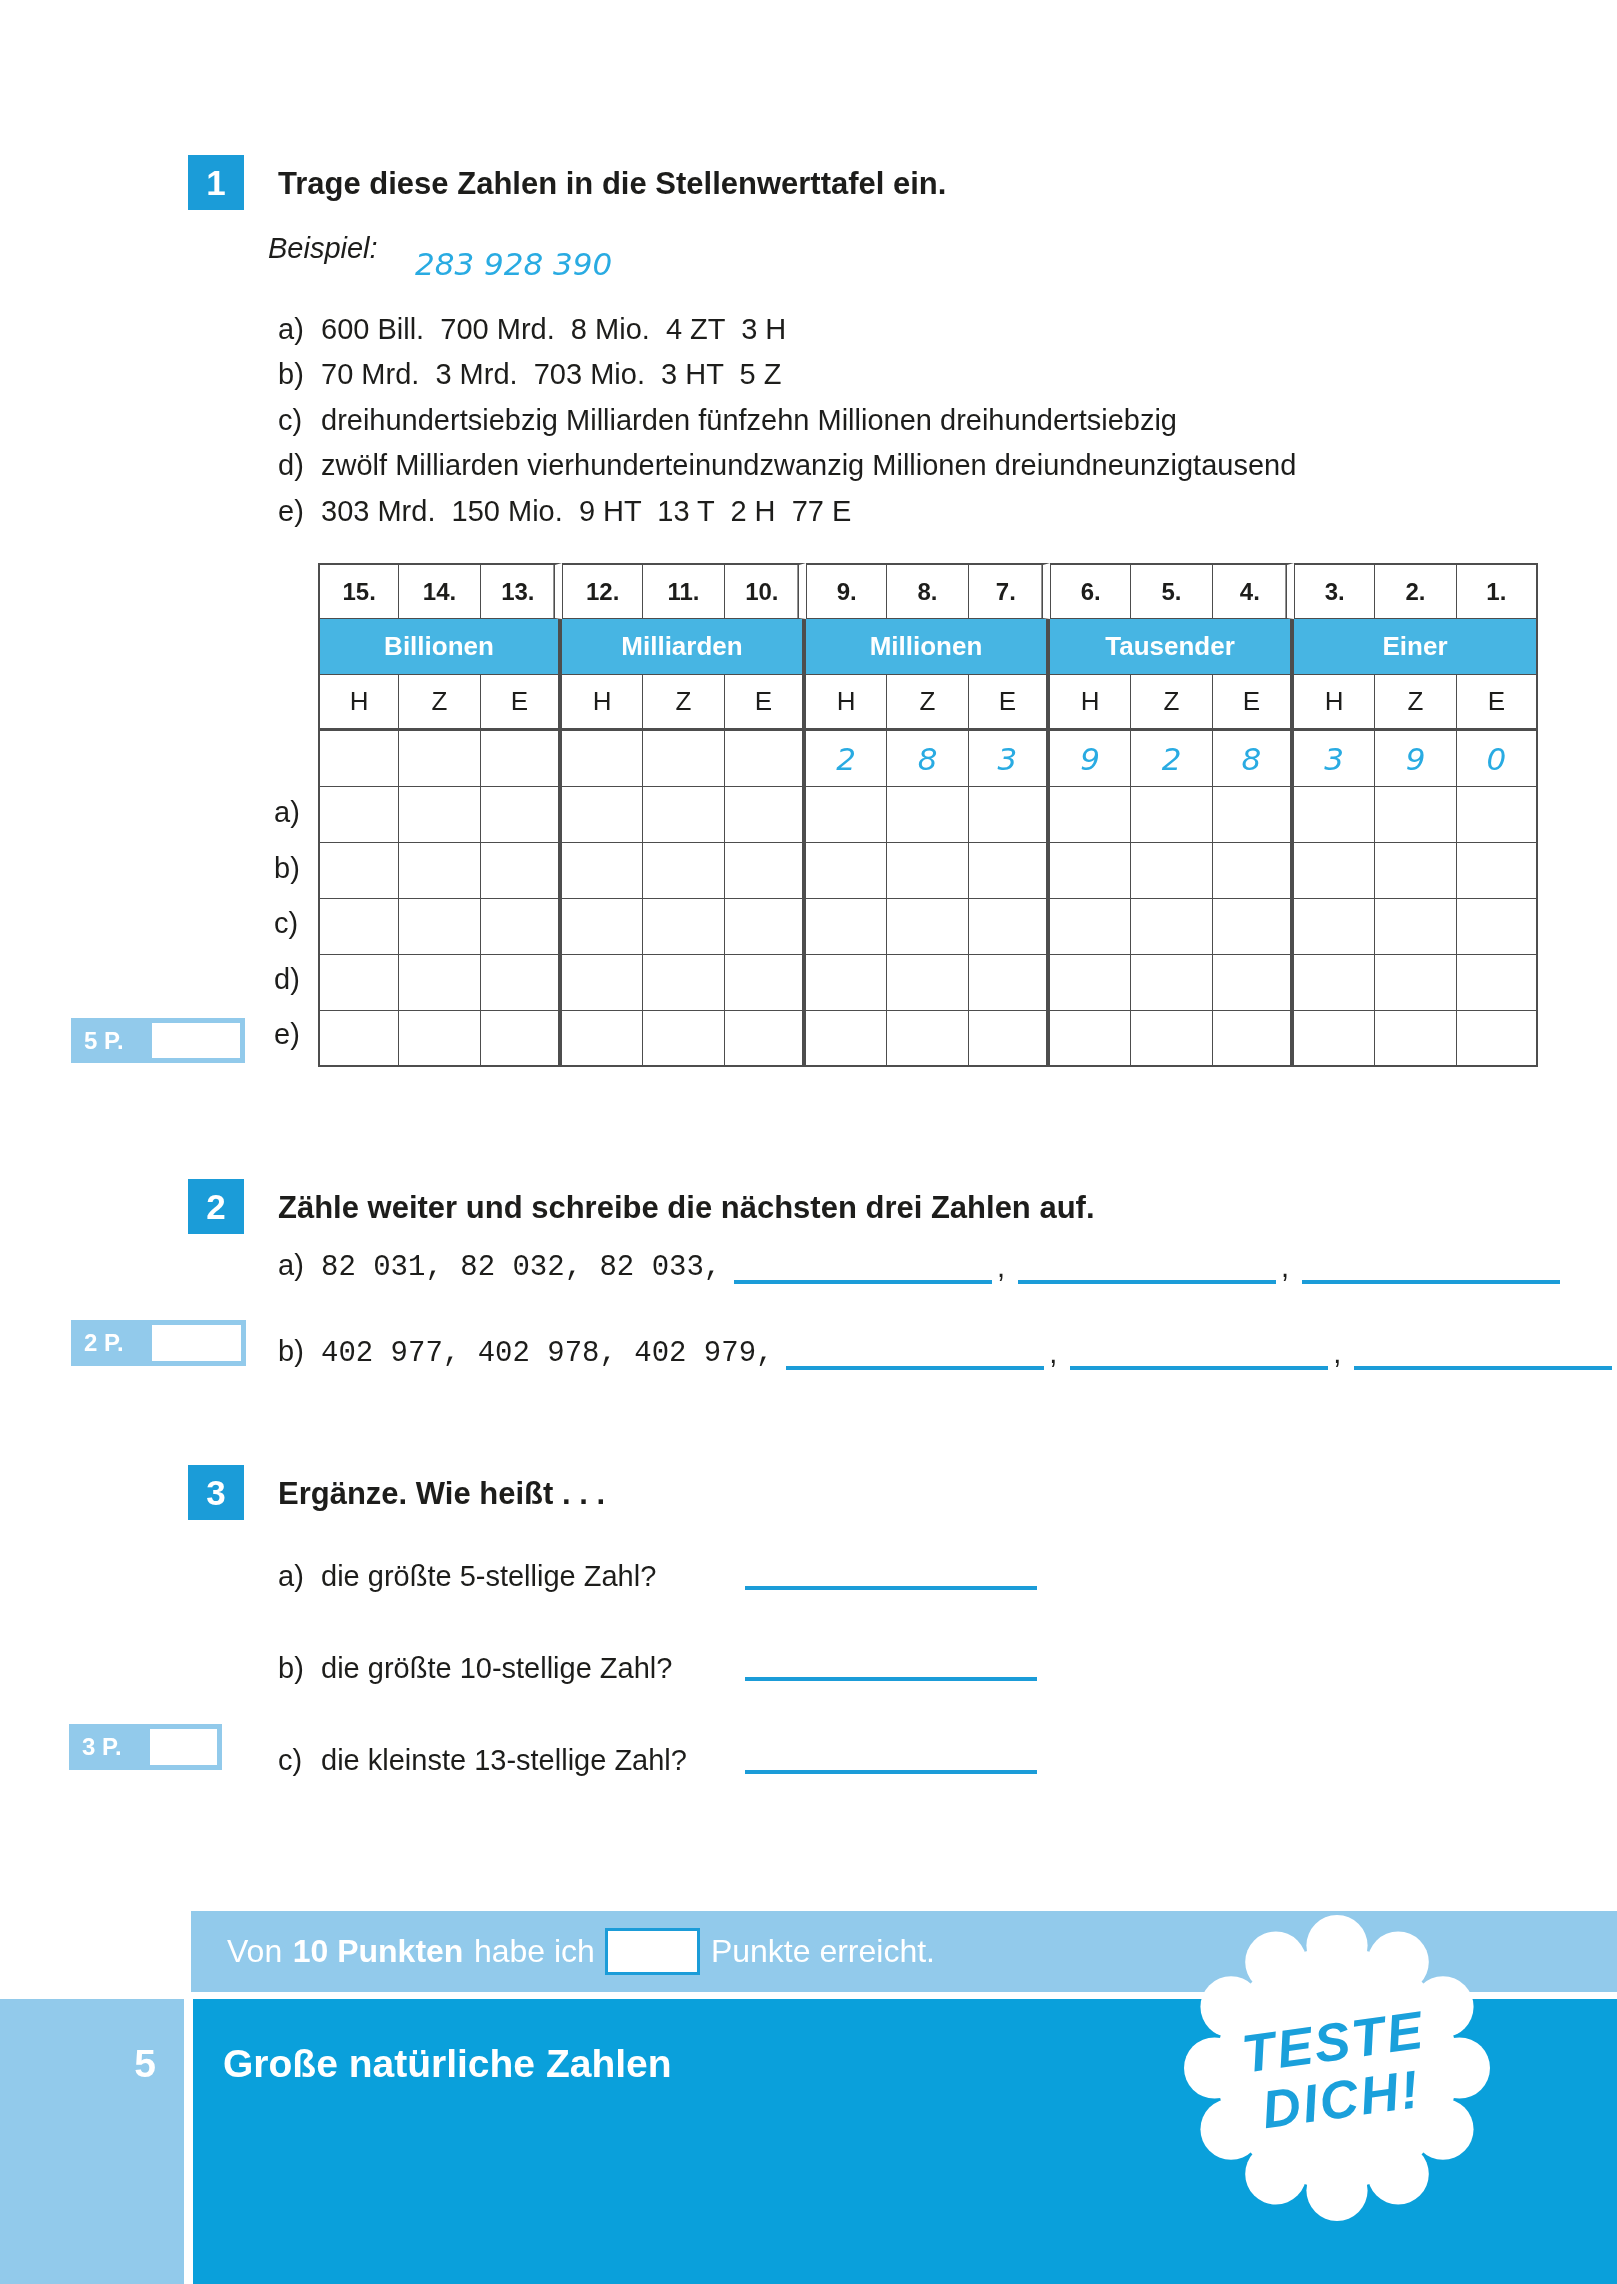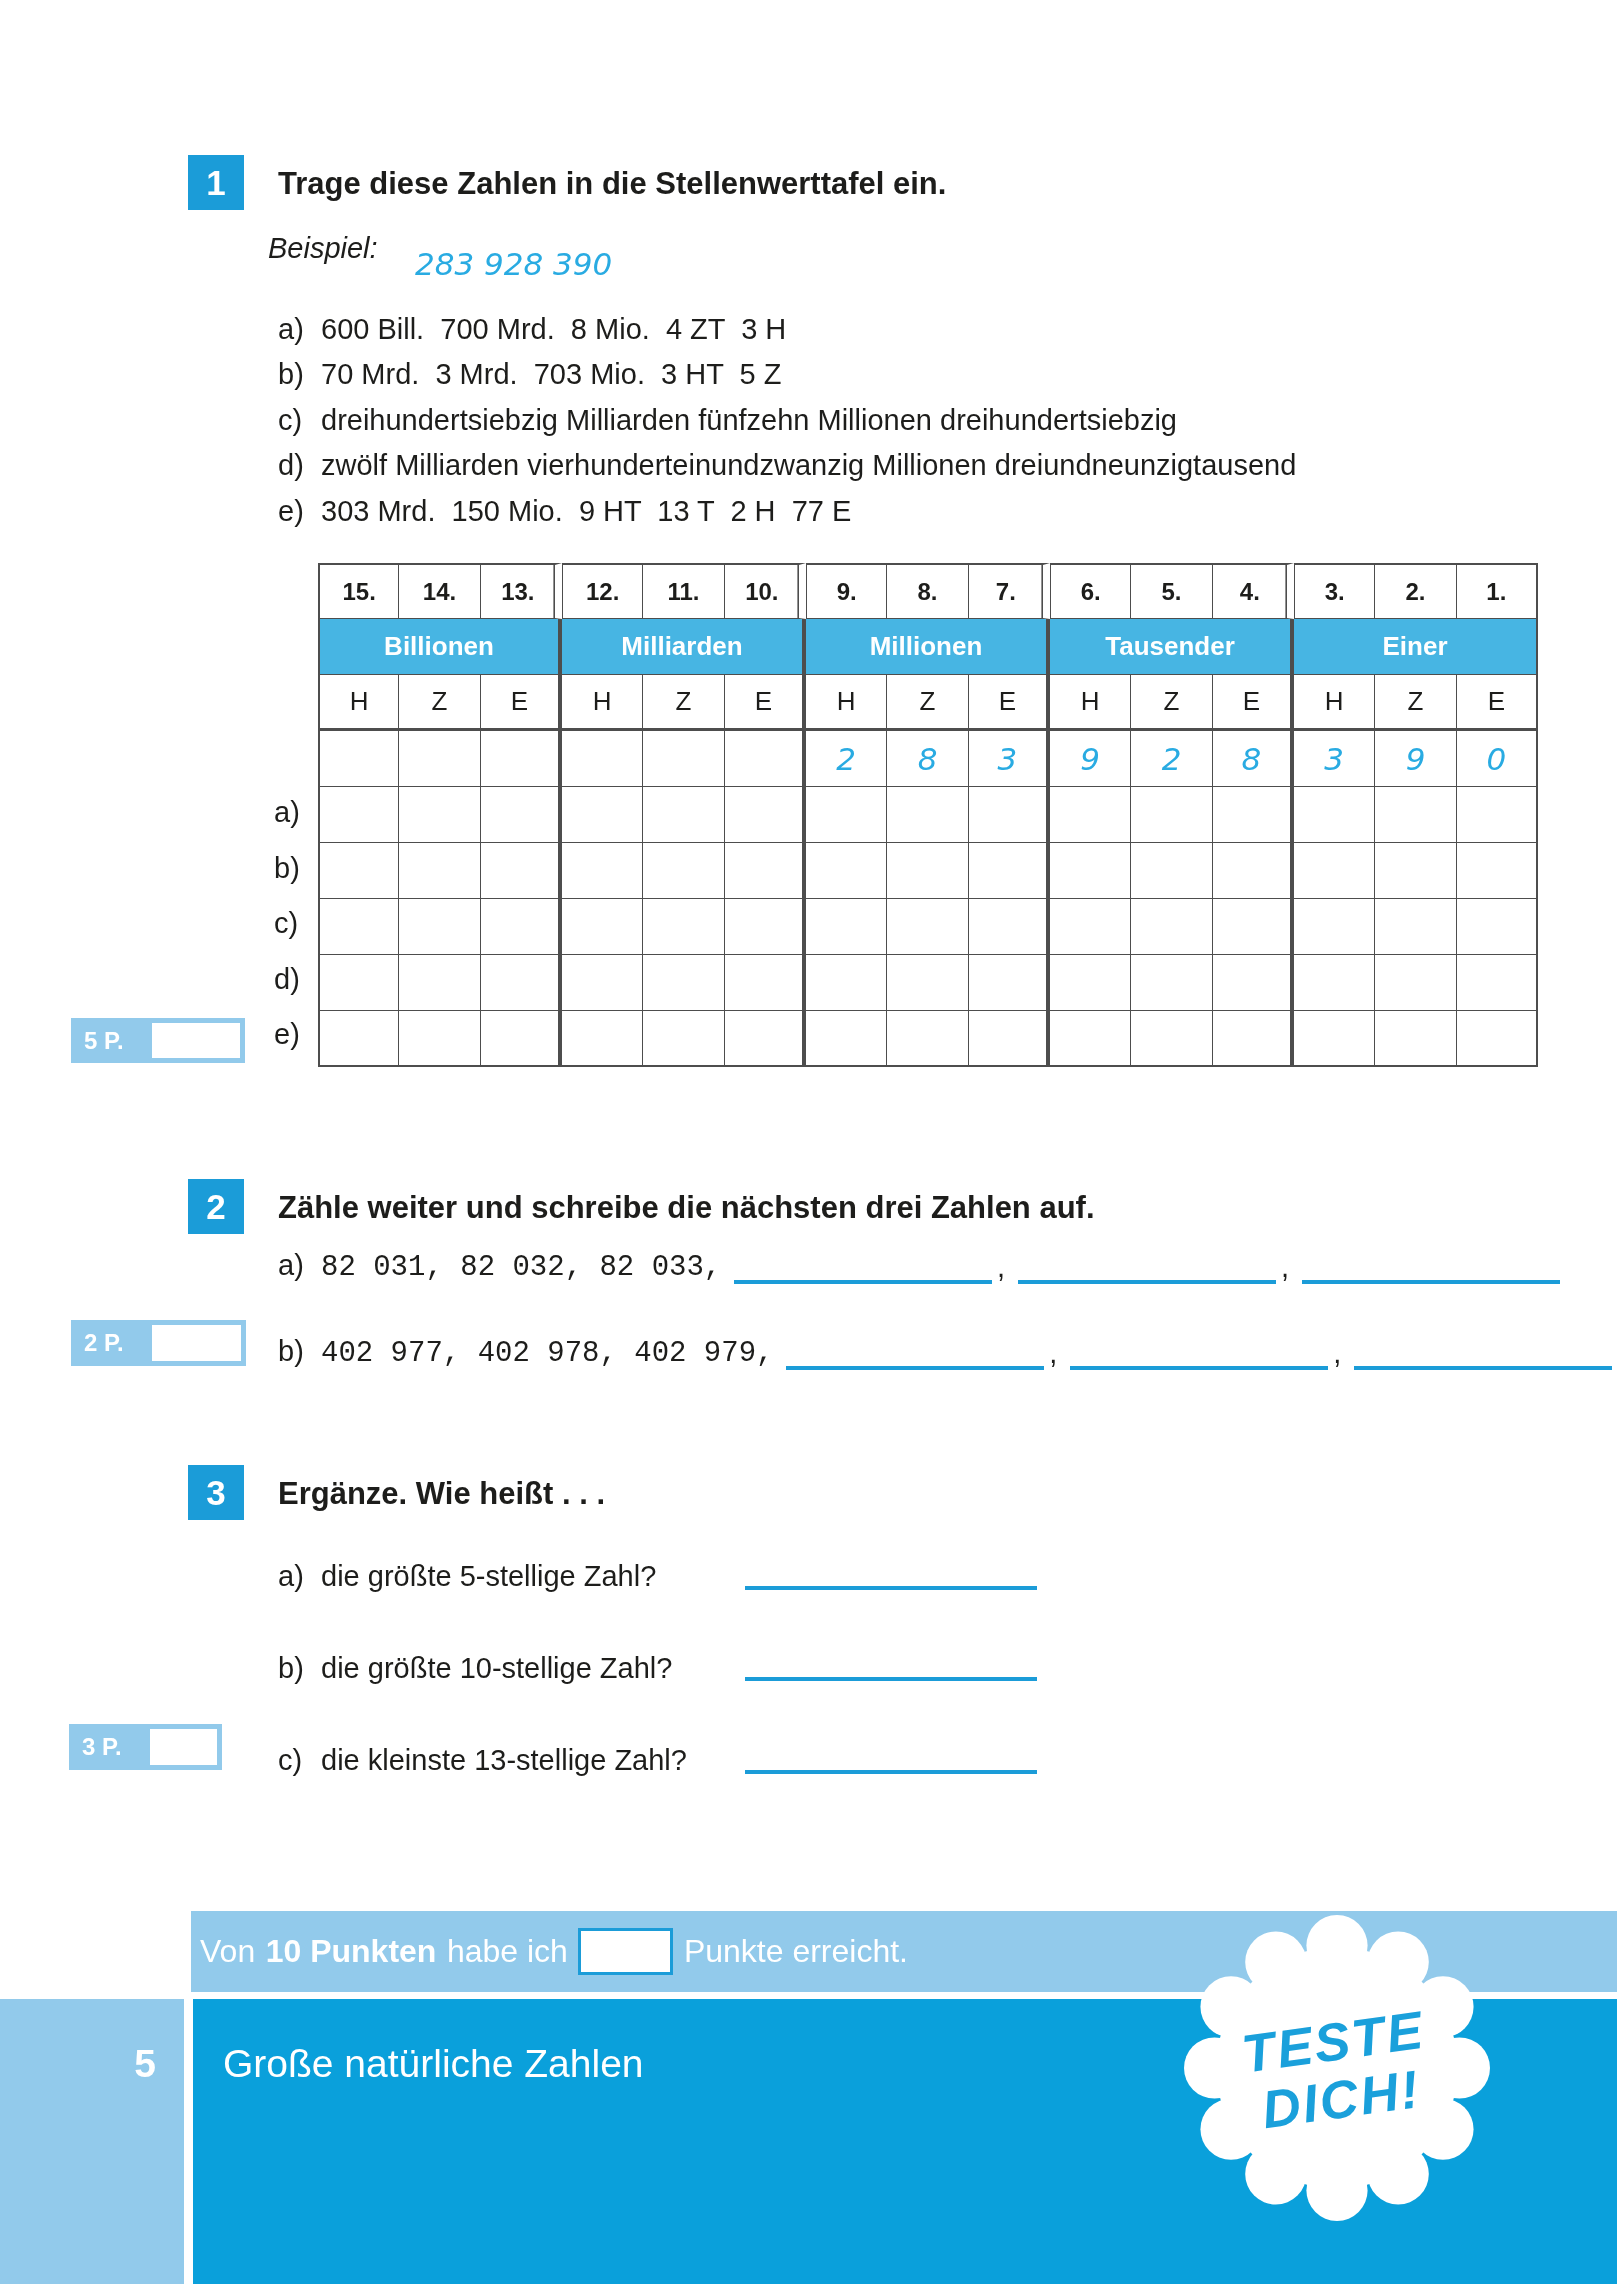--- a/index.html
+++ b/index.html
@@ -55,30 +55,30 @@
   .blankrow .lab{display:inline-block;width:43px;flex:none;align-self:baseline;}
   .blankrow .given{white-space:pre-wrap;align-self:baseline;font-family:Liberation Mono, monospace;}
   .uline{display:inline-block;width:258px;height:32px;border-bottom:4px solid var(--accent);margin-left:13px;}
   .comma{margin-left:4.8px;}
   .qrow{position:absolute;left:278px;display:flex;font-size:29px;}
   .qrow .lab{display:inline-block;width:43px;flex:none;}
   .ul3{position:absolute;width:292px;height:4px;background:var(--accent);}
 
   
   .score{position:absolute;left:191px;top:1911px;width:1427px;height:81px;background:var(--light);
-         display:flex;align-items:center;color:#fff;font-size:32px;padding-left:9px;gap:10.5px;}
+         display:flex;align-items:center;color:#fff;font-size:32px;padding-left:36px;gap:10.5px;}
   .score b{font-weight:bold;}
   .scorebox{display:inline-block;width:95px;height:47px;background:#fff;border:3.2px solid var(--accent);}
 
   
   .leftcol{position:absolute;left:0;top:1999px;width:184px;height:285px;background:var(--light);}
   .footbar{position:absolute;left:193px;top:1999px;width:1424px;height:285px;background:var(--footer);}
   .pagenum{position:absolute;left:121px;top:2042px;width:48px;text-align:center;
            color:#fff;font-size:39px;font-weight:bold;}
-  .chapter{position:absolute;left:223px;top:2042px;color:#fff;font-size:39px;font-weight:normal;}
+  .chapter{position:absolute;left:223px;top:2042px;color:#fff;font-size:39px;font-weight:bold;}
   .badge{position:absolute;left:1184px;top:1915px;width:306px;height:306px;}
 </style>
 </head>
 <body>
 
 <div id="page">
 
   <div class="tbox" style="left:188px;top:155px;">
     <span>1</span>
   </div>

